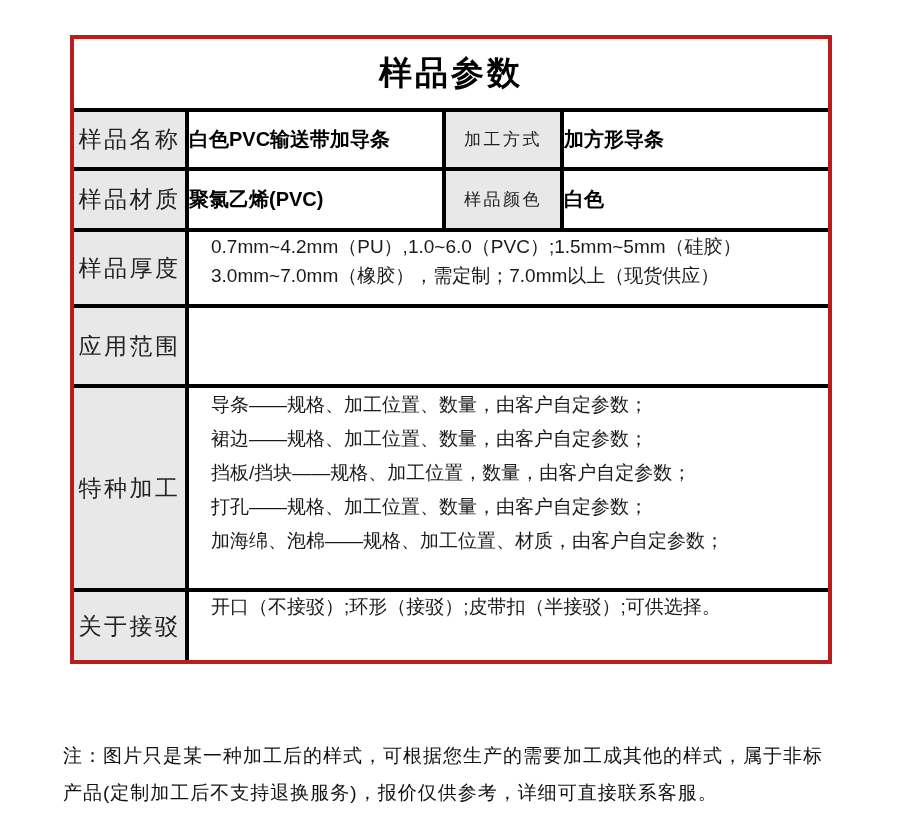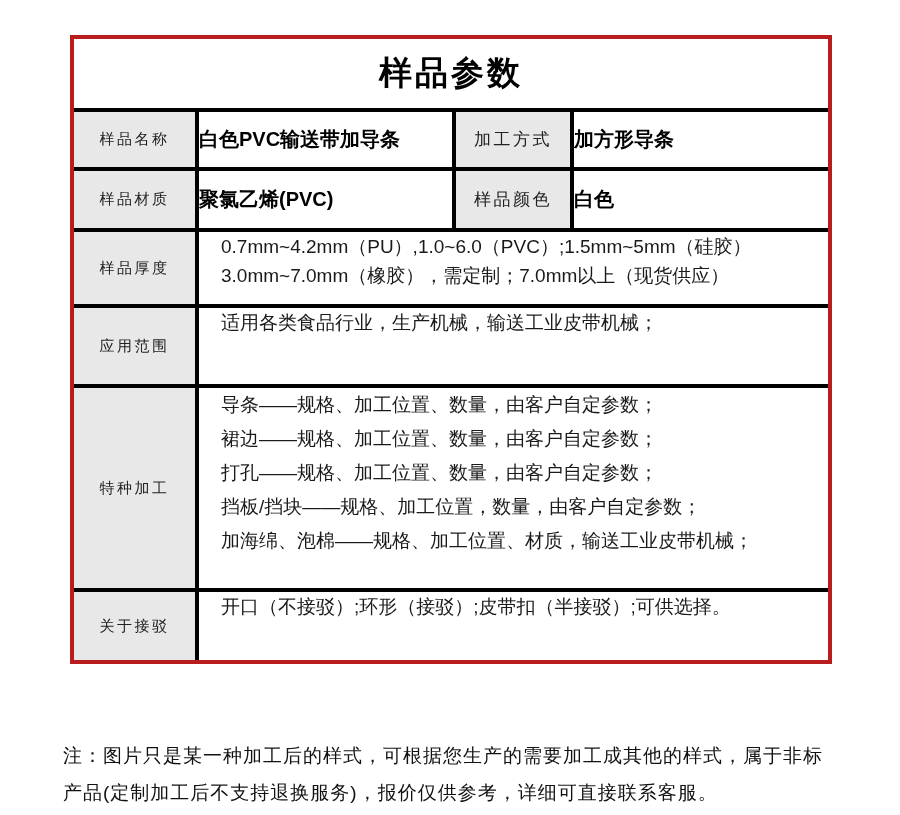--- a/index.html
+++ b/index.html
@@ -27,25 +27,25 @@
   }
   .title-text {
     font-size: 33px; font-weight: bold; color: #000;
     letter-spacing: 3px;
   }
 
   .t-row { display: flex; border-bottom: 4px solid #000; }
   .t-row:last-child { border-bottom: none; }
 
   .label-cell {
-    width: 125px;
+    width: 115px;
     background: #e8e8e8;
     border-right: 4px solid #000;
     display: flex; align-items: center; justify-content: center;
-    font-size: 15px; color: #222;
+    font-size: 23px; color: #222;
     letter-spacing: 2.5px;
     flex: none;
     text-align: center;
   }
   .label-cell2 {
     width: 122px;
     background: #e8e8e8;
     border-left: 4px solid #000;
     border-right: 4px solid #000;
     display: flex; align-items: center; justify-content: center;
@@ -126,33 +126,30 @@
     <div class="t-row row-h3">
       <div class="label-cell">样品厚度</div>
       <div class="content-cell">
         <div class="line">0.7mm~4.2mm（PU）,1.0~6.0（PVC）;1.5mm~5mm（硅胶）</div>
         <div class="line">3.0mm~7.0mm（橡胶），需定制；7.0mm以上（现货供应）</div>
       </div>
     </div>
 
     <div class="t-row row-h4">
       <div class="label-cell">应用范围</div>
-      <div class="content-cell">
-        <div class="line">适用各类食品行业，生产机械，输送工业皮带机械；</div>
-      </div>
     </div>
 
     <div class="t-row row-h5">
       <div class="label-cell">特种加工</div>
       <div class="content-cell spaced">
         <div class="line">导条——规格、加工位置、数量，由客户自定参数；</div>
         <div class="line">裙边——规格、加工位置、数量，由客户自定参数；</div>
+        <div class="line">挡板/挡块——规格、加工位置，数量，由客户自定参数；</div>
         <div class="line">打孔——规格、加工位置、数量，由客户自定参数；</div>
-        <div class="line">挡板/挡块——规格、加工位置，数量，由客户自定参数；</div>
-        <div class="line">加海绵、泡棉——规格、加工位置、材质，输送工业皮带机械；</div>
+        <div class="line">加海绵、泡棉——规格、加工位置、材质，由客户自定参数；</div>
       </div>
     </div>
 
     <div class="t-row row-h6">
       <div class="label-cell">关于接驳</div>
       <div class="content-cell">
         <div class="line">开口（不接驳）;环形（接驳）;皮带扣（半接驳）;可供选择。</div>
       </div>
     </div>
 

